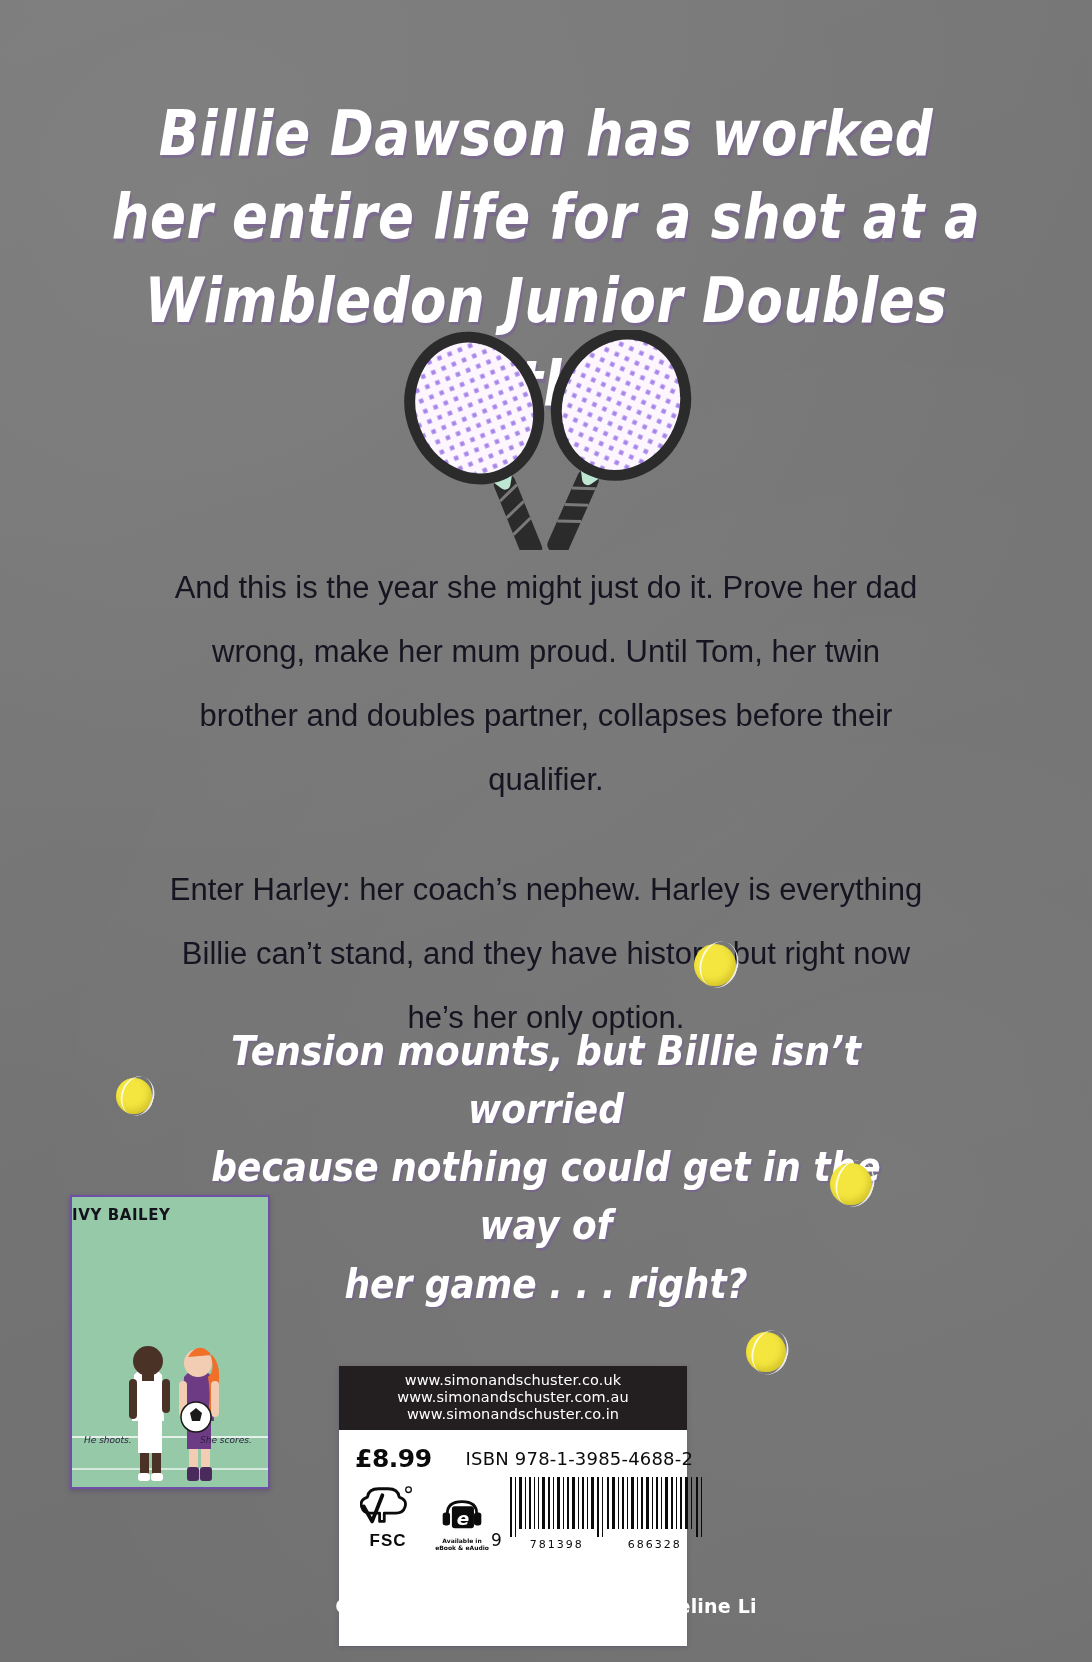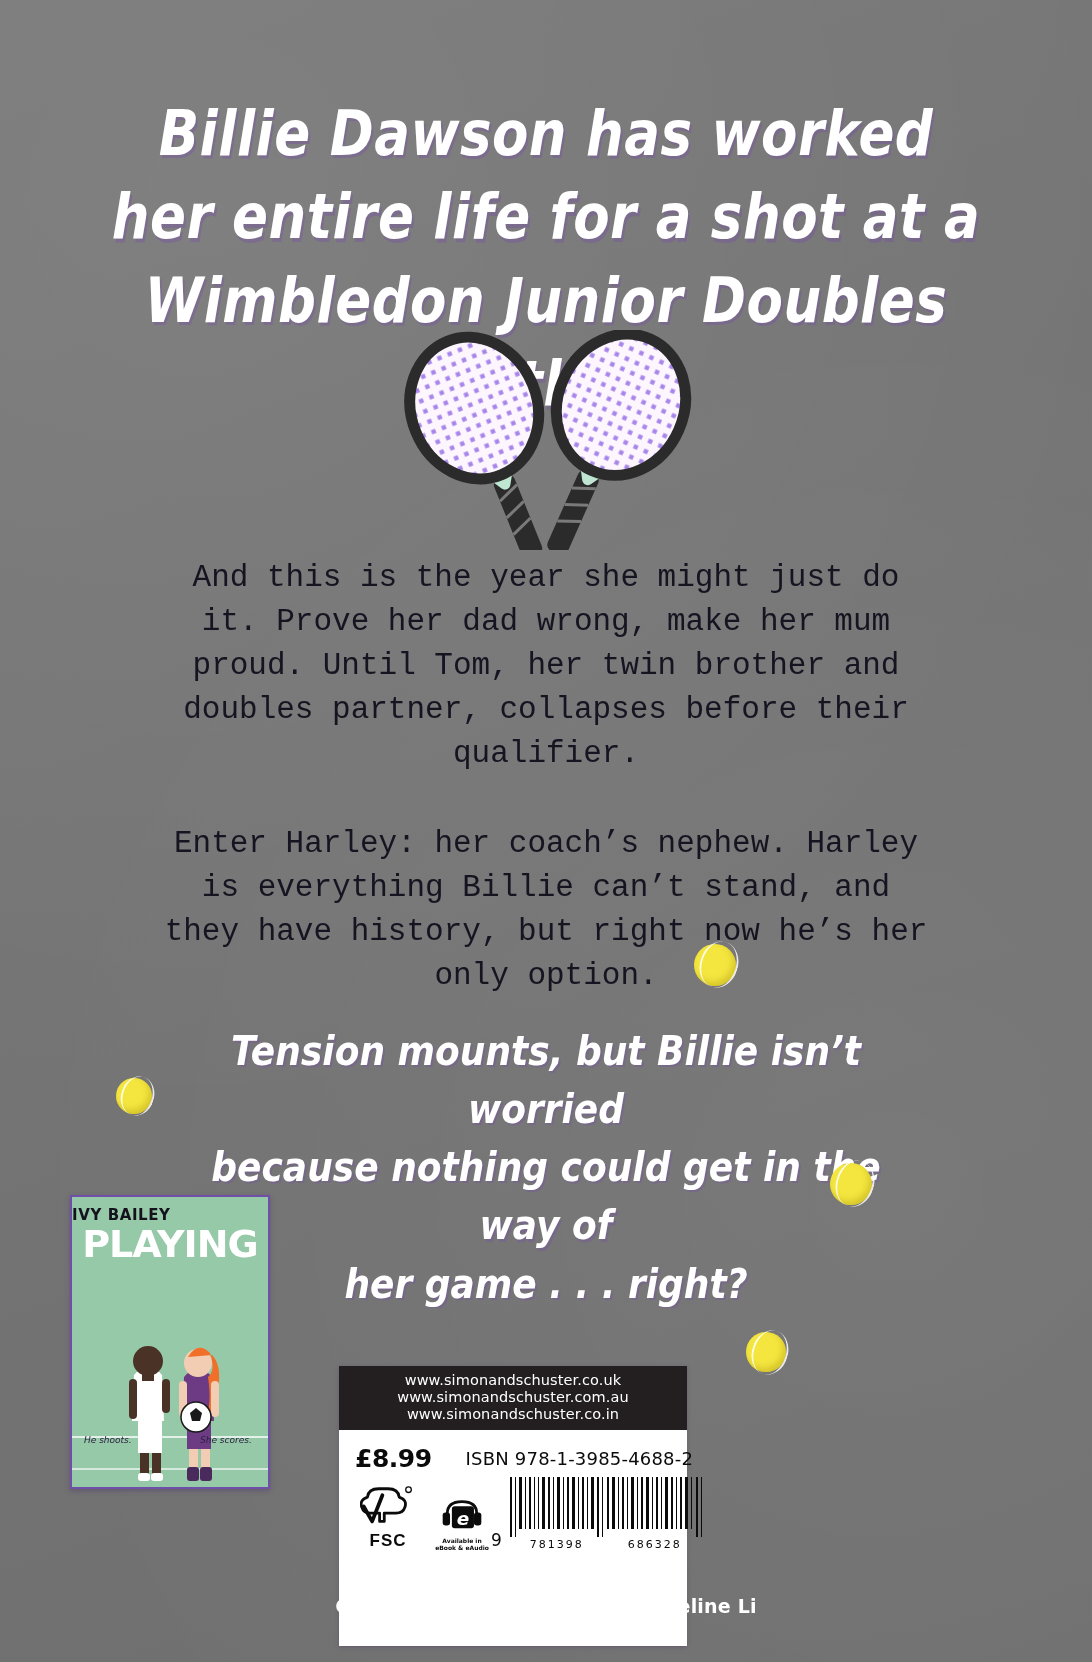--- a/index.html
+++ b/index.html
@@ -53,23 +53,23 @@
     width:420px; height:220px;
   }
 
   
   .blurb{
     position:absolute;
     left:0; right:0;
     top:556px;
     text-align:center;
     color:#171421;
-    font-family:Liberation Mono, monospace;
+    font-family:Liberation Sans, sans-serif;
     font-size:31px;
-    line-height:44px;
+    line-height:64px;
     padding:0 160px;
   }
   .blurb p{margin:0 0 46px 0;}
   .blurb p:last-child{margin-bottom:0;}
 
   
   .tagline{
     position:absolute;
     left:0; right:0;
     top:1022px;
@@ -294,21 +294,20 @@
     <span>her game . . . right?</span>
   </div>
 
   <div class="ball" id="ball-1"></div>
   <div class="ball" id="ball-2"></div>
   <div class="ball" id="ball-3"></div>
   <div class="ball" id="ball-4"></div>
 
   <div class="thumb">
     <div class="thumb-author">IVY BAILEY</div>
-    <div class="thumb-t1">PLAYING</div>
     <div class="thumb-t2">the</div>
     <div class="thumb-t3">FIELD</div>
 
     <svg class="thumb-art" viewBox="0 0 196 200">
 
       <rect x="0" y="0" width="196" height="200" fill="#96c9a8"></rect>
       <line x1="0" y1="150" x2="196" y2="150" stroke="#ffffff" stroke-width="2" opacity=".75"></line>
       <line x1="0" y1="182" x2="196" y2="182" stroke="#ffffff" stroke-width="2" opacity=".6"></line>
 
       <g>

